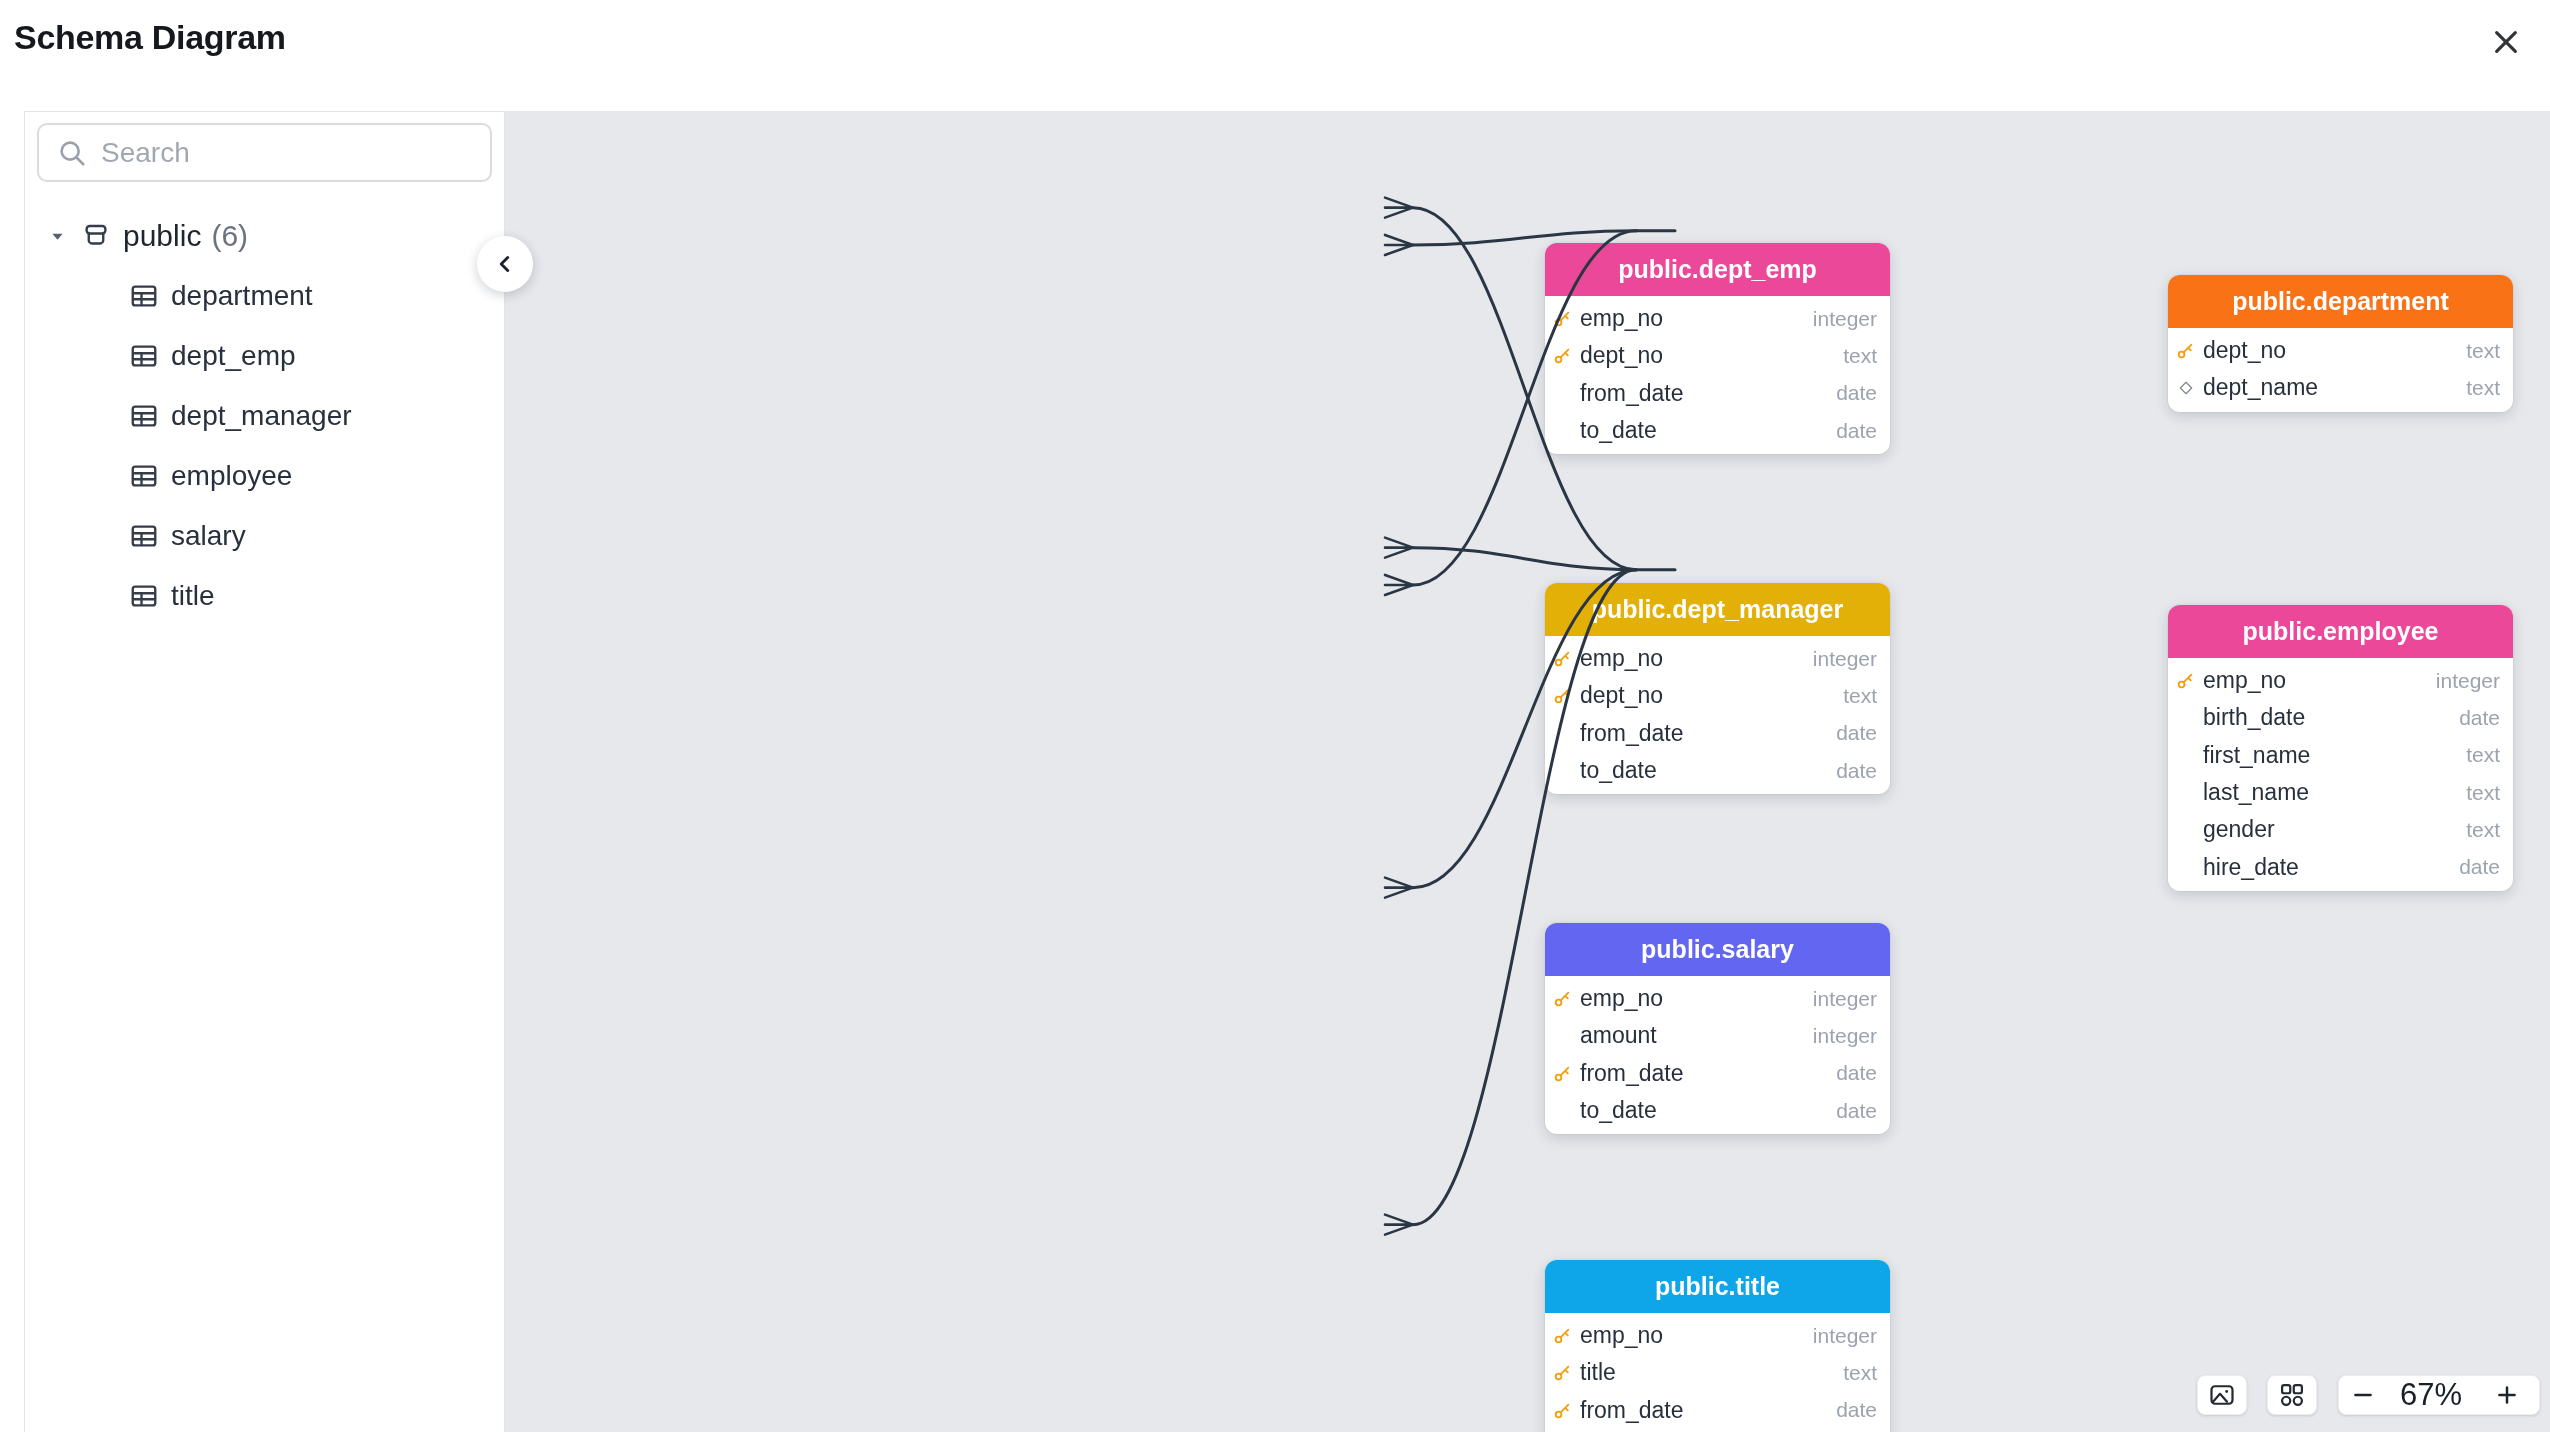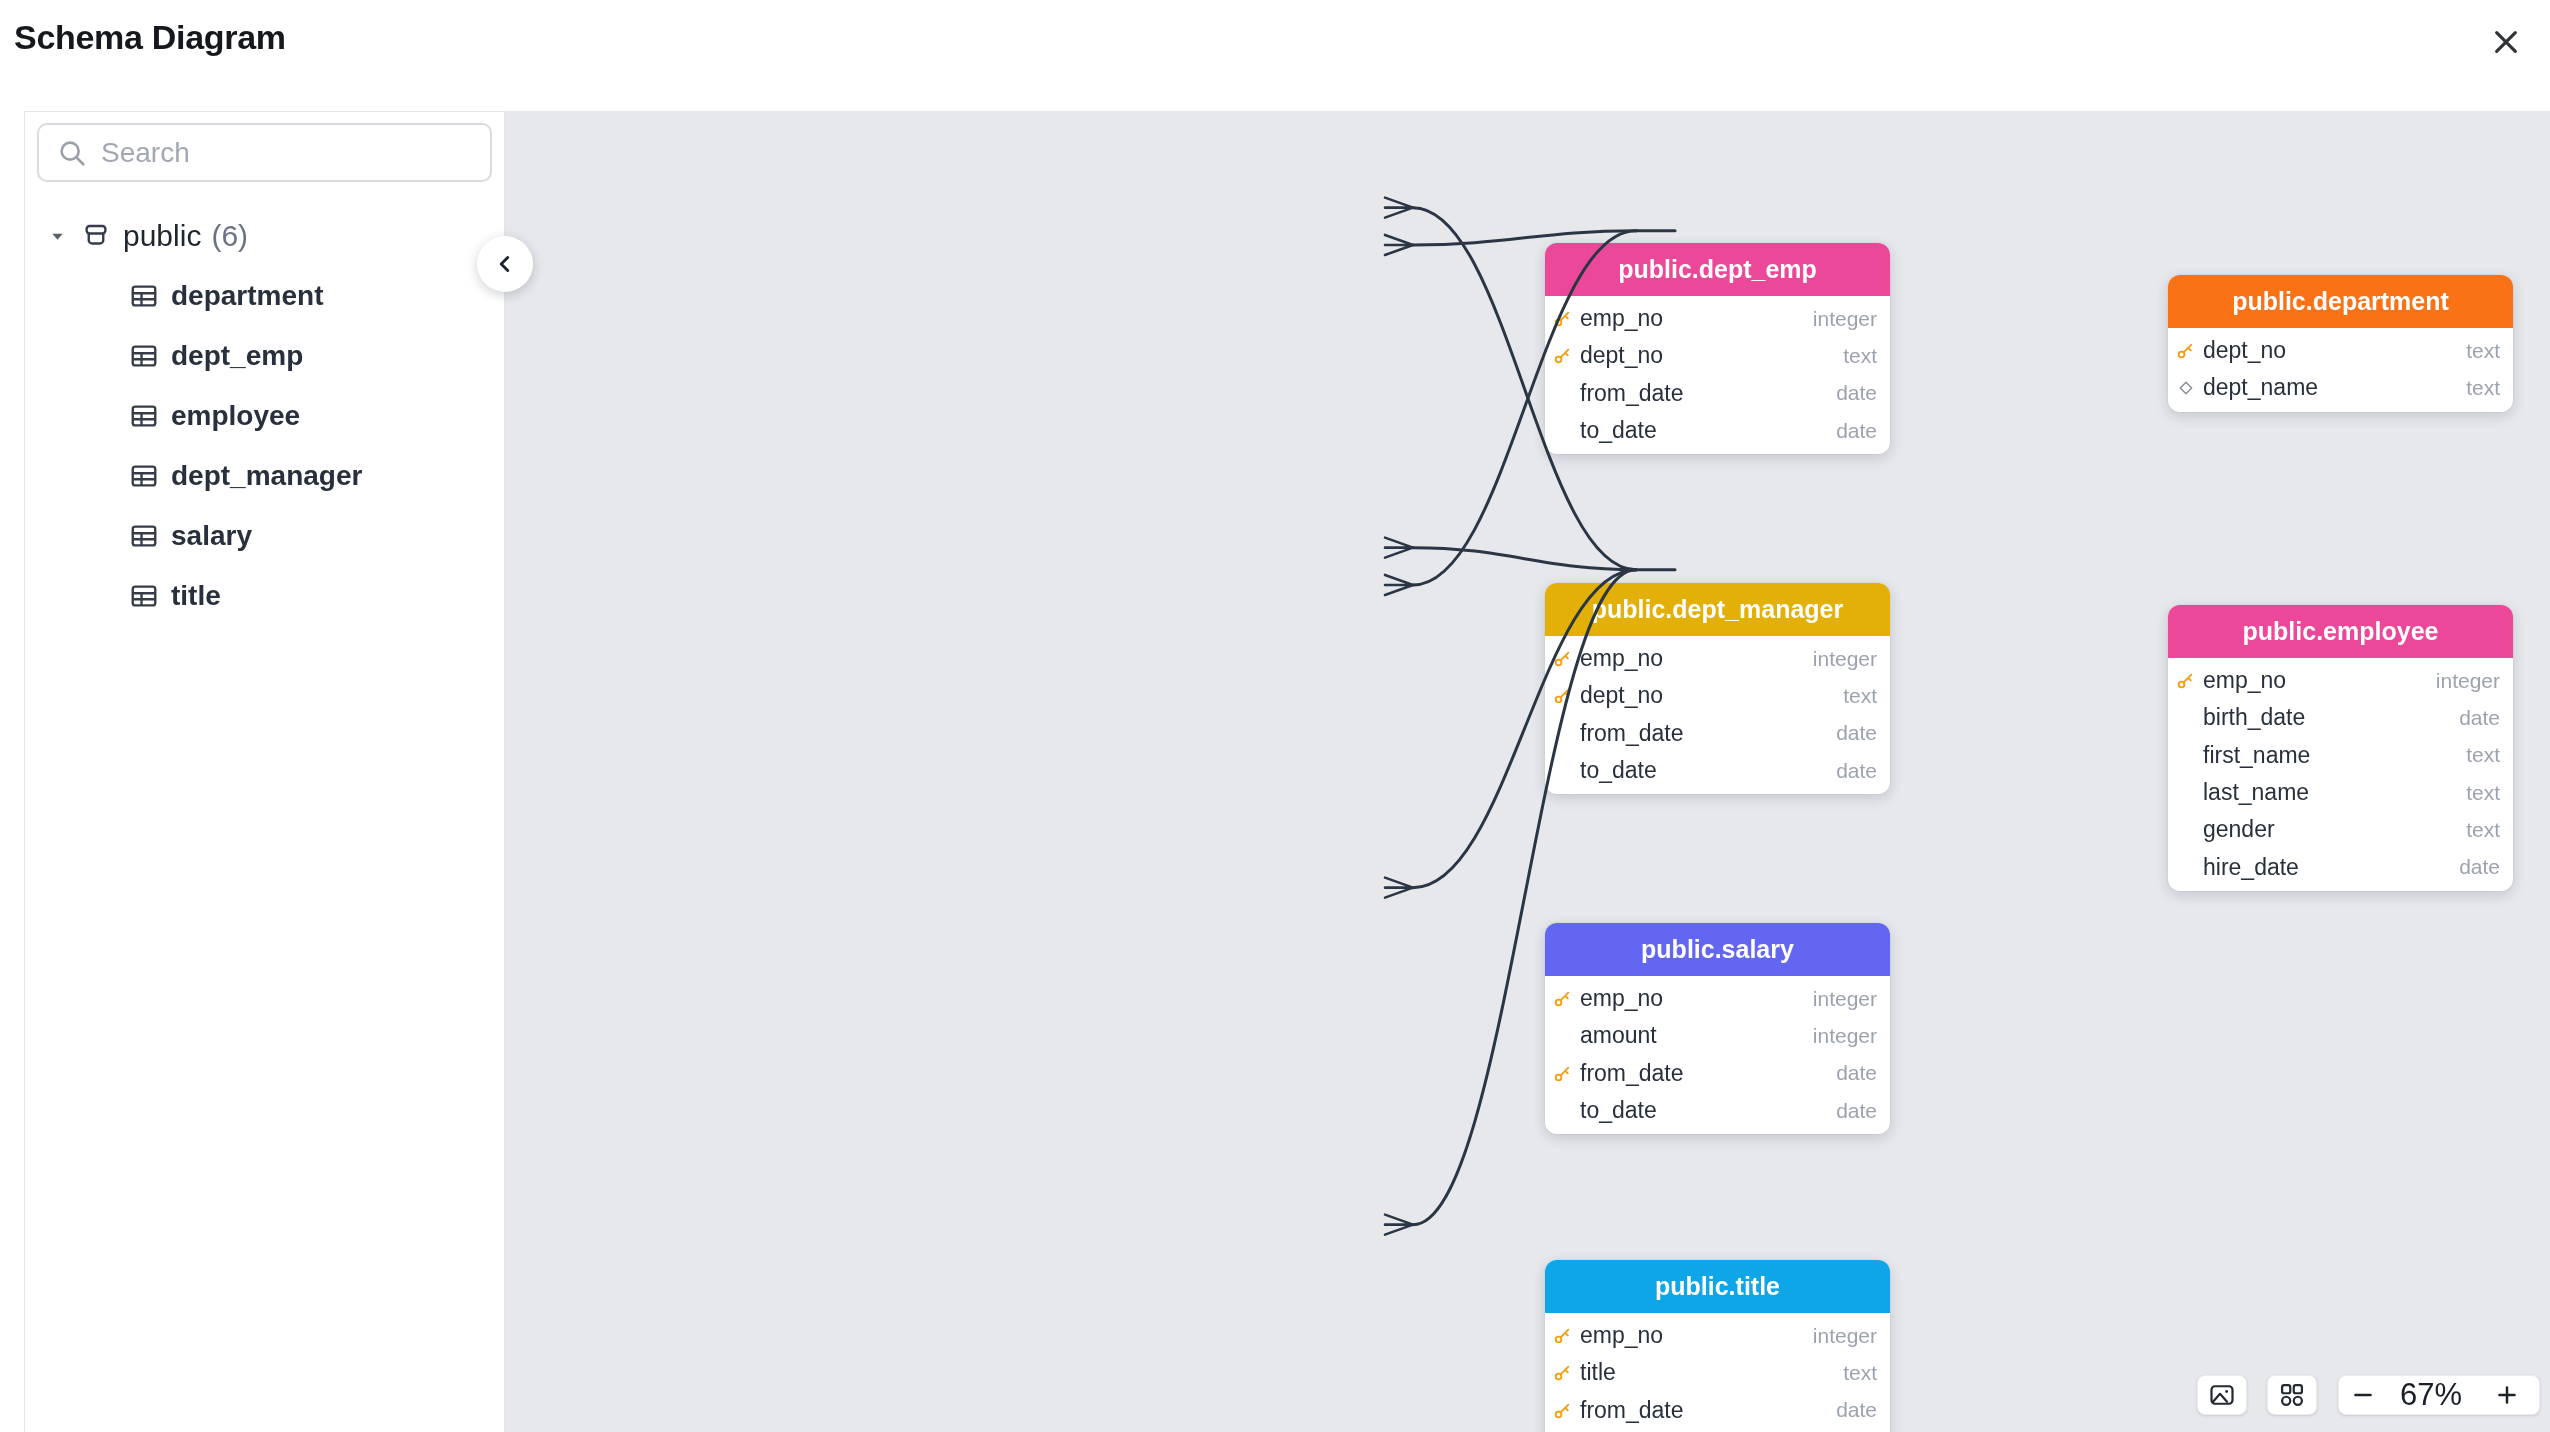--- a/index.html
+++ b/index.html
@@ -36,21 +36,21 @@
   .searchbox input::placeholder{color:#A2A8B2;}
   .tree{margin-top:24px;}
   .tree-row{display:flex;align-items:center;height:60px;cursor:pointer;}
   .schema-row{padding-left:22px;}
   .schema-row .caret{width:20px;display:flex;justify-content:center;margin-right:14px;}
   .schema-row .s-ic{margin-right:12px;display:flex;}
   .schema-label{font-size:30px;color:#1f2630;}
   .schema-count{font-size:30px;color:#6B7280;margin-left:10px;}
   .table-row{padding-left:104px;}
   .table-row .t-ic{margin-right:12px;display:flex;}
-  .table-label{font-size:28px;color:#27303c;font-weight:bold;}
+  .table-label{font-size:28px;color:#27303c;}
 
   .collapse-btn{position:absolute;left:477px;top:236px;width:56px;height:56px;border-radius:50%;background:#fff;
                 border:none;z-index:8;cursor:pointer;display:flex;align-items:center;justify-content:center;
                 box-shadow:0 3px 12px rgba(16,24,40,.20);padding:0;}
 
   
   .controls{position:absolute;left:0;top:0;width:0;height:0;z-index:9;}
   .ctl-btn{position:absolute;height:40px;background:#fff;border:1px solid #ECEDEF;border-radius:8px;
            box-shadow:0 1px 3px rgba(16,24,40,.14);cursor:pointer;display:flex;align-items:center;
            justify-content:center;box-sizing:border-box;padding:0;}
@@ -349,30 +349,30 @@
             </span>
             <span class="table-label">dept_emp</span>
           </div>
           <div class="tree-row table-row">
             <span class="t-ic">
               <svg width="30" height="30" viewBox="0 0 24 24" fill="none" stroke="#343d48" stroke-width="1.9" stroke-linejoin="round">
                 <rect x="3" y="4.5" width="18" height="15" rx="2"></rect>
                 <path d="M3 9.8h18M3 14.6h18M10 9.8v9.7"></path>
               </svg>
             </span>
+            <span class="table-label">dept_manager</span>
+          </div>
+          <div class="tree-row table-row">
+            <span class="t-ic">
+              <svg width="30" height="30" viewBox="0 0 24 24" fill="none" stroke="#343d48" stroke-width="1.9" stroke-linejoin="round">
+                <rect x="3" y="4.5" width="18" height="15" rx="2"></rect>
+                <path d="M3 9.8h18M3 14.6h18M10 9.8v9.7"></path>
+              </svg>
+            </span>
             <span class="table-label">employee</span>
-          </div>
-          <div class="tree-row table-row">
-            <span class="t-ic">
-              <svg width="30" height="30" viewBox="0 0 24 24" fill="none" stroke="#343d48" stroke-width="1.9" stroke-linejoin="round">
-                <rect x="3" y="4.5" width="18" height="15" rx="2"></rect>
-                <path d="M3 9.8h18M3 14.6h18M10 9.8v9.7"></path>
-              </svg>
-            </span>
-            <span class="table-label">dept_manager</span>
           </div>
           <div class="tree-row table-row">
             <span class="t-ic">
               <svg width="30" height="30" viewBox="0 0 24 24" fill="none" stroke="#343d48" stroke-width="1.9" stroke-linejoin="round">
                 <rect x="3" y="4.5" width="18" height="15" rx="2"></rect>
                 <path d="M3 9.8h18M3 14.6h18M10 9.8v9.7"></path>
               </svg>
             </span>
             <span class="table-label">salary</span>
           </div>

